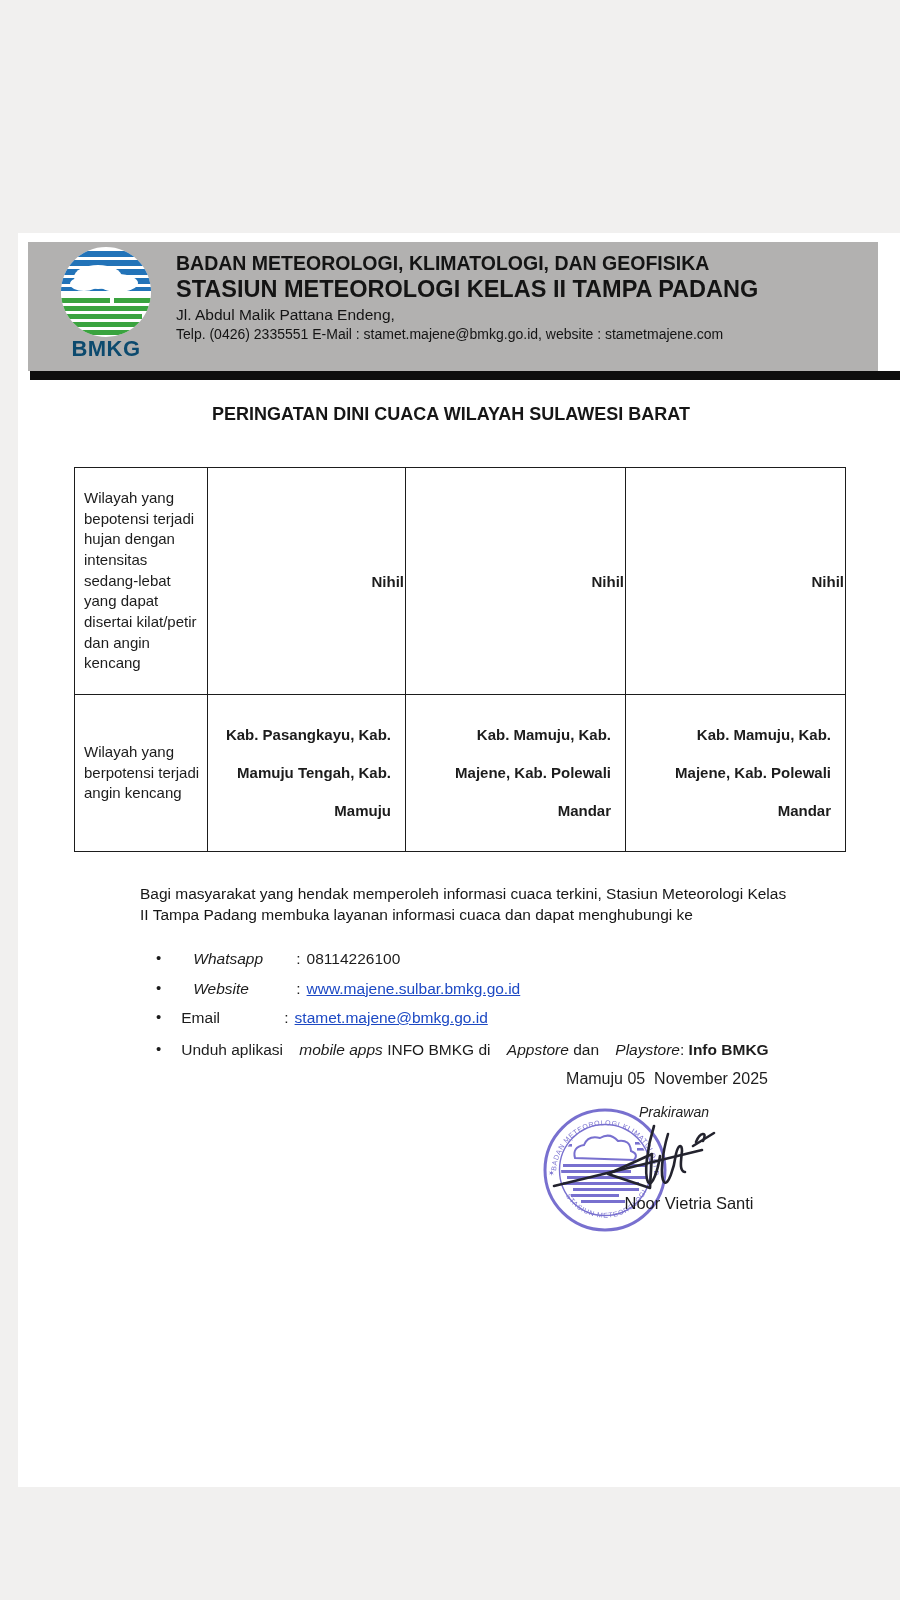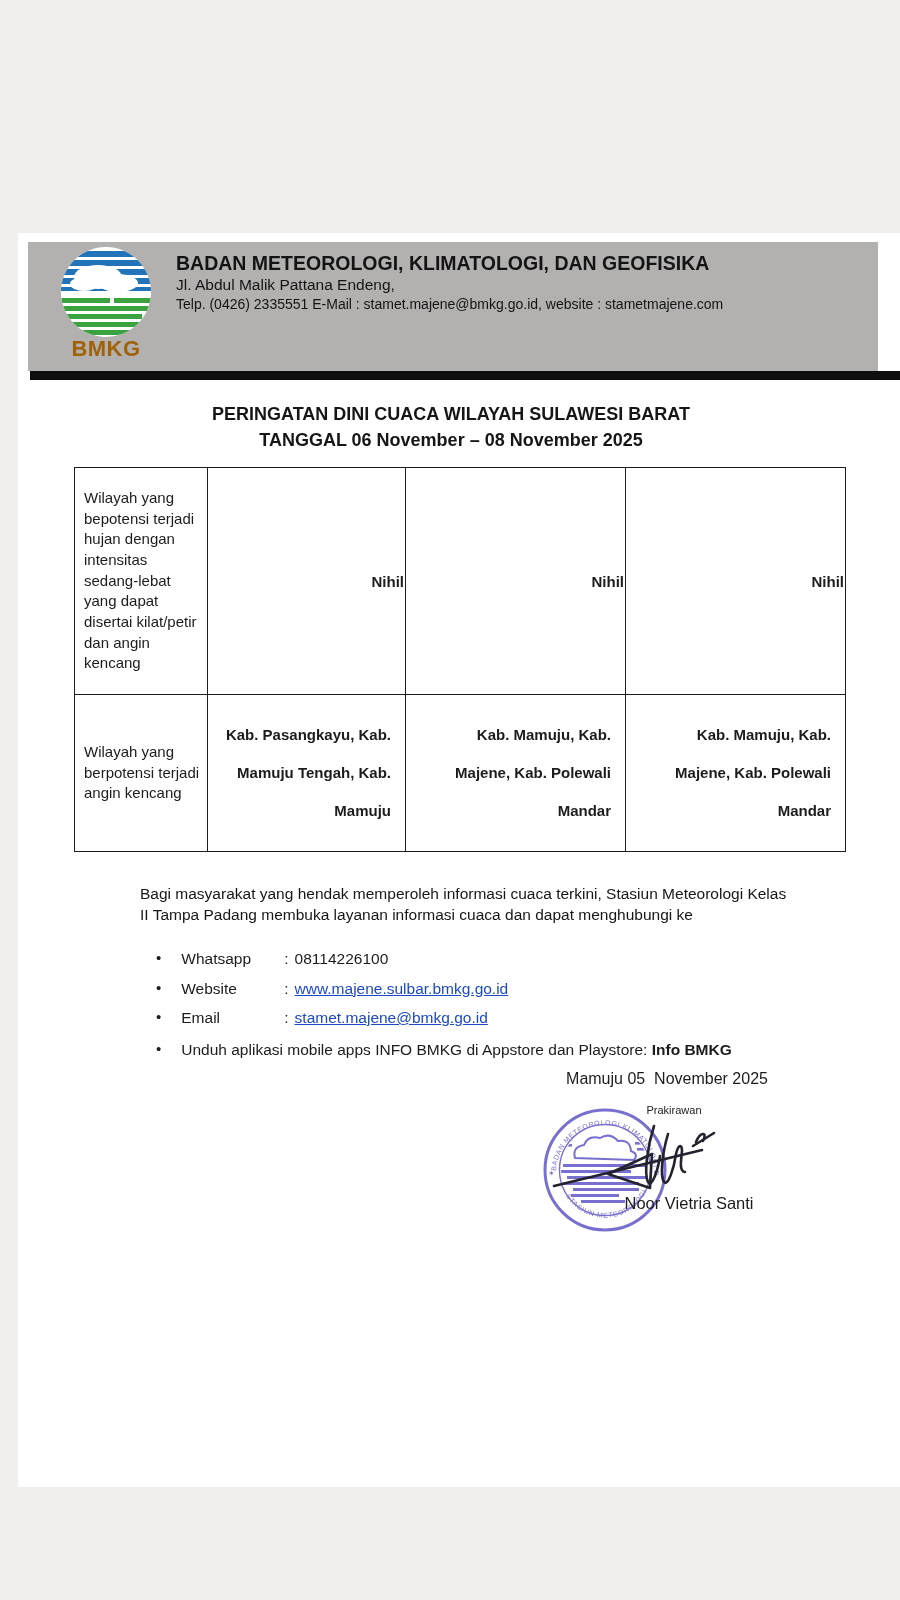--- a/index.html
+++ b/index.html
@@ -5,21 +5,21 @@
   html,body{margin:0;padding:0;}
   body{width:900px;height:1600px;background:#f1f0ef;font-family:"Liberation Sans",sans-serif;color:#1c1c1c;position:relative;overflow:hidden;}
   #canvas{position:absolute;left:0;top:0;width:900px;height:1600px;}
   .abs{position:absolute;}
   
   .page{left:18px;top:233px;width:882px;height:1254px;background:#ffffff;}
   
   .band{left:28px;top:242px;width:850px;height:129px;background:#b2b1b0;}
   .band-bar{left:30px;top:371px;width:870px;height:9px;background:#0e0e0e;}
   .logo-wrap{left:60px;top:246px;width:92px;height:92px;}
-  .logo-label{left:54px;top:336px;width:104px;text-align:center;font-weight:bold;font-size:22px;color:#a16207;letter-spacing:0.5px;}
+  .logo-label{left:54px;top:336px;width:104px;text-align:center;font-weight:bold;font-size:22px;color:#0c4a6e;letter-spacing:0.5px;}
   .head-text{left:176px;top:252px;width:706px;color:#141414;}
   .head-l1{font-weight:bold;font-size:19.5px;margin:0 0 1px 0;}
   .head-l2{font-weight:bold;font-size:23.5px;margin:0 0 3px 0;}
   .head-l3{font-size:15.5px;margin:0 0 2px 0;}
   .head-l4{font-size:16.5px;margin:0 0 2px 0;}
   .head-l5{font-size:14px;margin:0;}
   
   .doc-title{left:86px;top:401px;width:730px;text-align:center;font-weight:bold;font-size:18px;line-height:1.45;color:#161616;}
   
   table.warn{left:74px;top:467px;border-collapse:collapse;table-layout:fixed;width:771px;}
@@ -29,30 +29,30 @@
   td.val{text-align:right;font-weight:bold;}
   tr.r1{height:227px;}
   tr.r2{height:157px;}
   tr.r2 td.val{line-height:2.55;padding:4px 14px;}
   
   .para{left:140px;top:884px;width:655px;font-size:15.5px;line-height:1.33;color:#171717;}
   .contact-list{left:156px;top:950px;width:660px;}
   .c-row{display:flex;align-items:baseline;height:29.5px;font-size:15.5px;}
   .c-row::before{content:"•";font-size:15px;margin-right:20px;position:relative;top:-1px;}
   .c-label{width:103px;}
-  .italic{}
+  .italic{font-style:italic;margin-left:12px;}
   .c-sep{margin-right:6px;}
   a.blue-link{color:#1d49c4;text-decoration:underline;}
   .app-row{display:flex;align-items:baseline;font-size:15.5px;margin-top:2px;}
   .app-row::before{content:"•";font-size:15px;margin-right:20px;position:relative;top:-1px;}
   .app-text span{white-space:pre-wrap;}
   .bold{font-weight:bold;}
   
   .place-date{left:536px;top:1070px;width:262px;text-align:center;font-size:16px;white-space:pre;}
-  .role{left:599px;top:1104px;width:150px;text-align:center;font-size:11px;color:#222;}
+  .role{left:599px;top:1104px;width:150px;text-align:center;font-size:14px;color:#222;font-style:italic;}
   .sig-name{left:598px;top:1194px;width:182px;text-align:center;font-size:16.5px;color:#1b1b1b;}
   .stamp{left:543px;top:1108px;width:124px;height:124px;opacity:0.82;}
   .signature{left:550px;top:1116px;width:178px;height:108px;}
 </style>
 </head>
 <body>
 
 <div id="canvas">
 
   <div class="abs page"></div>
@@ -89,27 +89,27 @@
         <rect x="16" y="84" width="80" height="5" fill="#3aa33f"></rect>
         <rect x="54" y="52" width="40" height="5" fill="#3aa33f"></rect>
         <rect x="62" y="60" width="32" height="5" fill="#3aa33f"></rect>
       </g>
     </svg>
   </div>
   <div class="abs logo-label">BMKG</div>
 
   <div class="abs head-text">
     <div class="head-l1">BADAN METEOROLOGI, KLIMATOLOGI, DAN GEOFISIKA</div>
+    <div class="head-l2">STASIUN METEOROLOGI KELAS II TAMPA PADANG</div>
     <div class="head-l3">Jl. Abdul Malik Pattana Endeng,</div>
     <div class="head-l5">Telp. (0426) 2335551 E-Mail : stamet.majene@bmkg.go.id,  website : stametmajene.com</div>
   </div>
 
   <div class="abs doc-title">
     <div>PERINGATAN DINI CUACA WILAYAH SULAWESI BARAT</div>
-    <div>TANGGAL 06 November – 08 November 2025</div>
   </div>
 
   <table class="abs warn">
     <colgroup>
       <col style="width:133px">
         <col style="width:198px">
         <col style="width:220px">
         <col style="width:220px">
     </colgroup>
     <tbody>

